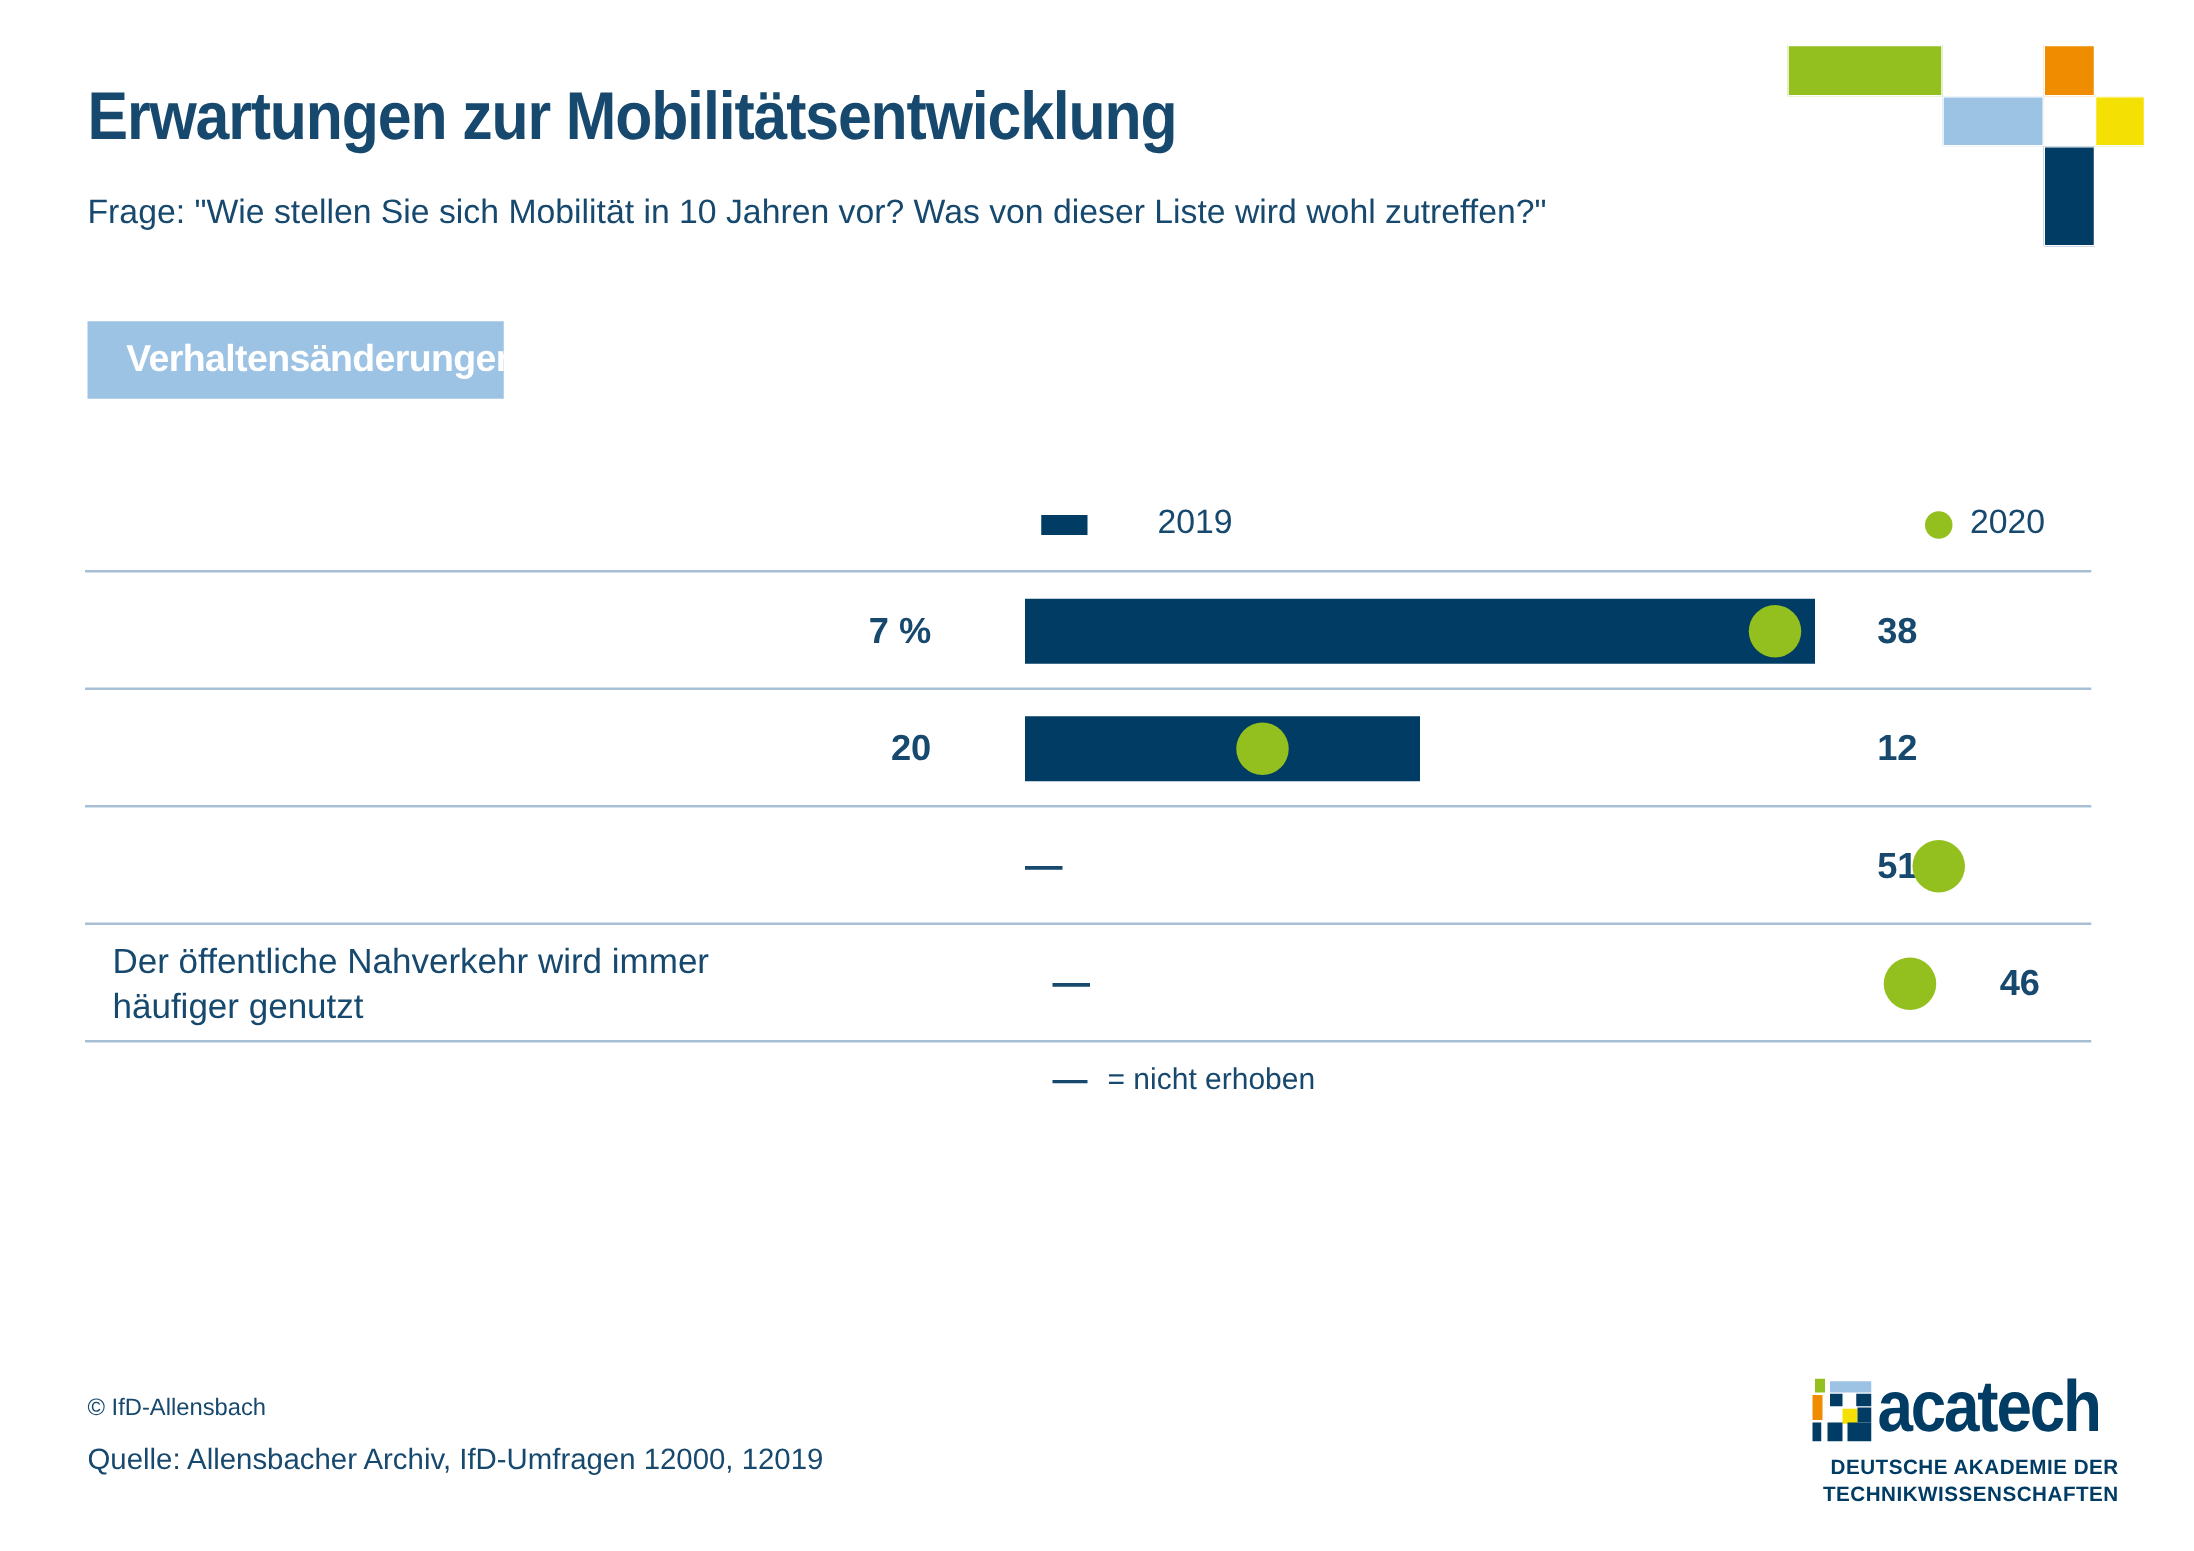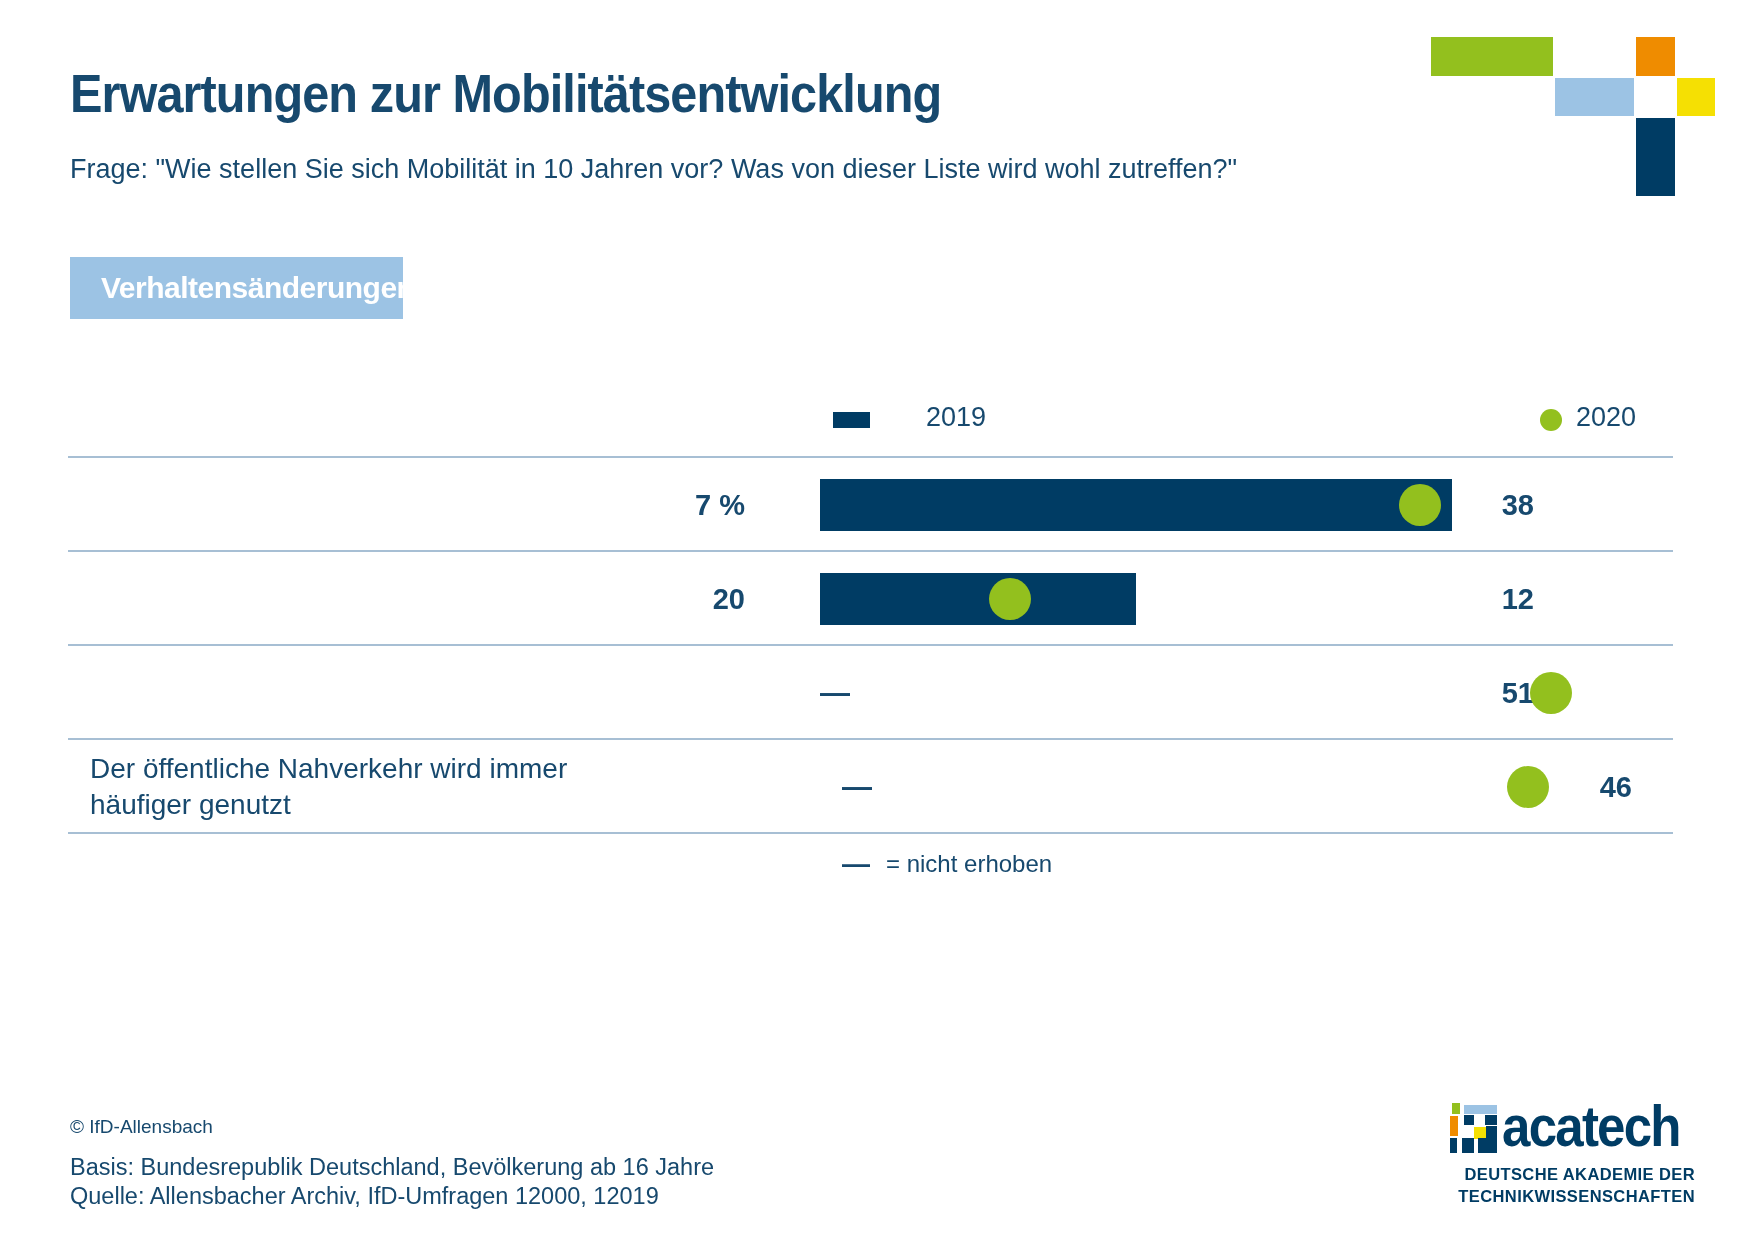--- a/index.html
+++ b/index.html
@@ -146,21 +146,20 @@
     </div>
   </div>
 
 <div class="abs" id="footnote">
   <span class="mark">—</span>
   <span class="txt">= nicht erhoben</span>
 </div>
 
 <div class="abs" id="copyright">© IfD-Allensbach</div>
 <div class="abs" id="source-block">
-  <div>Basis: Bundesrepublik Deutschland, Bevölkerung ab 16 Jahre</div>
   <div>Quelle: Allensbacher Archiv, IfD-Umfragen 12000, 12019</div>
 </div>
 
 <div class="abs" id="logo-mark">
   <div style="left:4px;  top:0;    width:8px;  height:11px; background:var(--green);"></div>
   <div style="left:16px; top:2px;  width:33px; height:9px;  background:var(--lightblue);"></div>
   <div style="left:16px; top:12px; width:10px; height:10px; background:var(--navy);"></div>
   <div style="left:37px; top:12px; width:12px; height:10px; background:var(--navy);"></div>
   <div style="left:2px;  top:13px; width:8px;  height:20px; background:var(--orange);"></div>
   <div style="left:26px; top:24px; width:12px; height:12px; background:var(--yellow);"></div>

